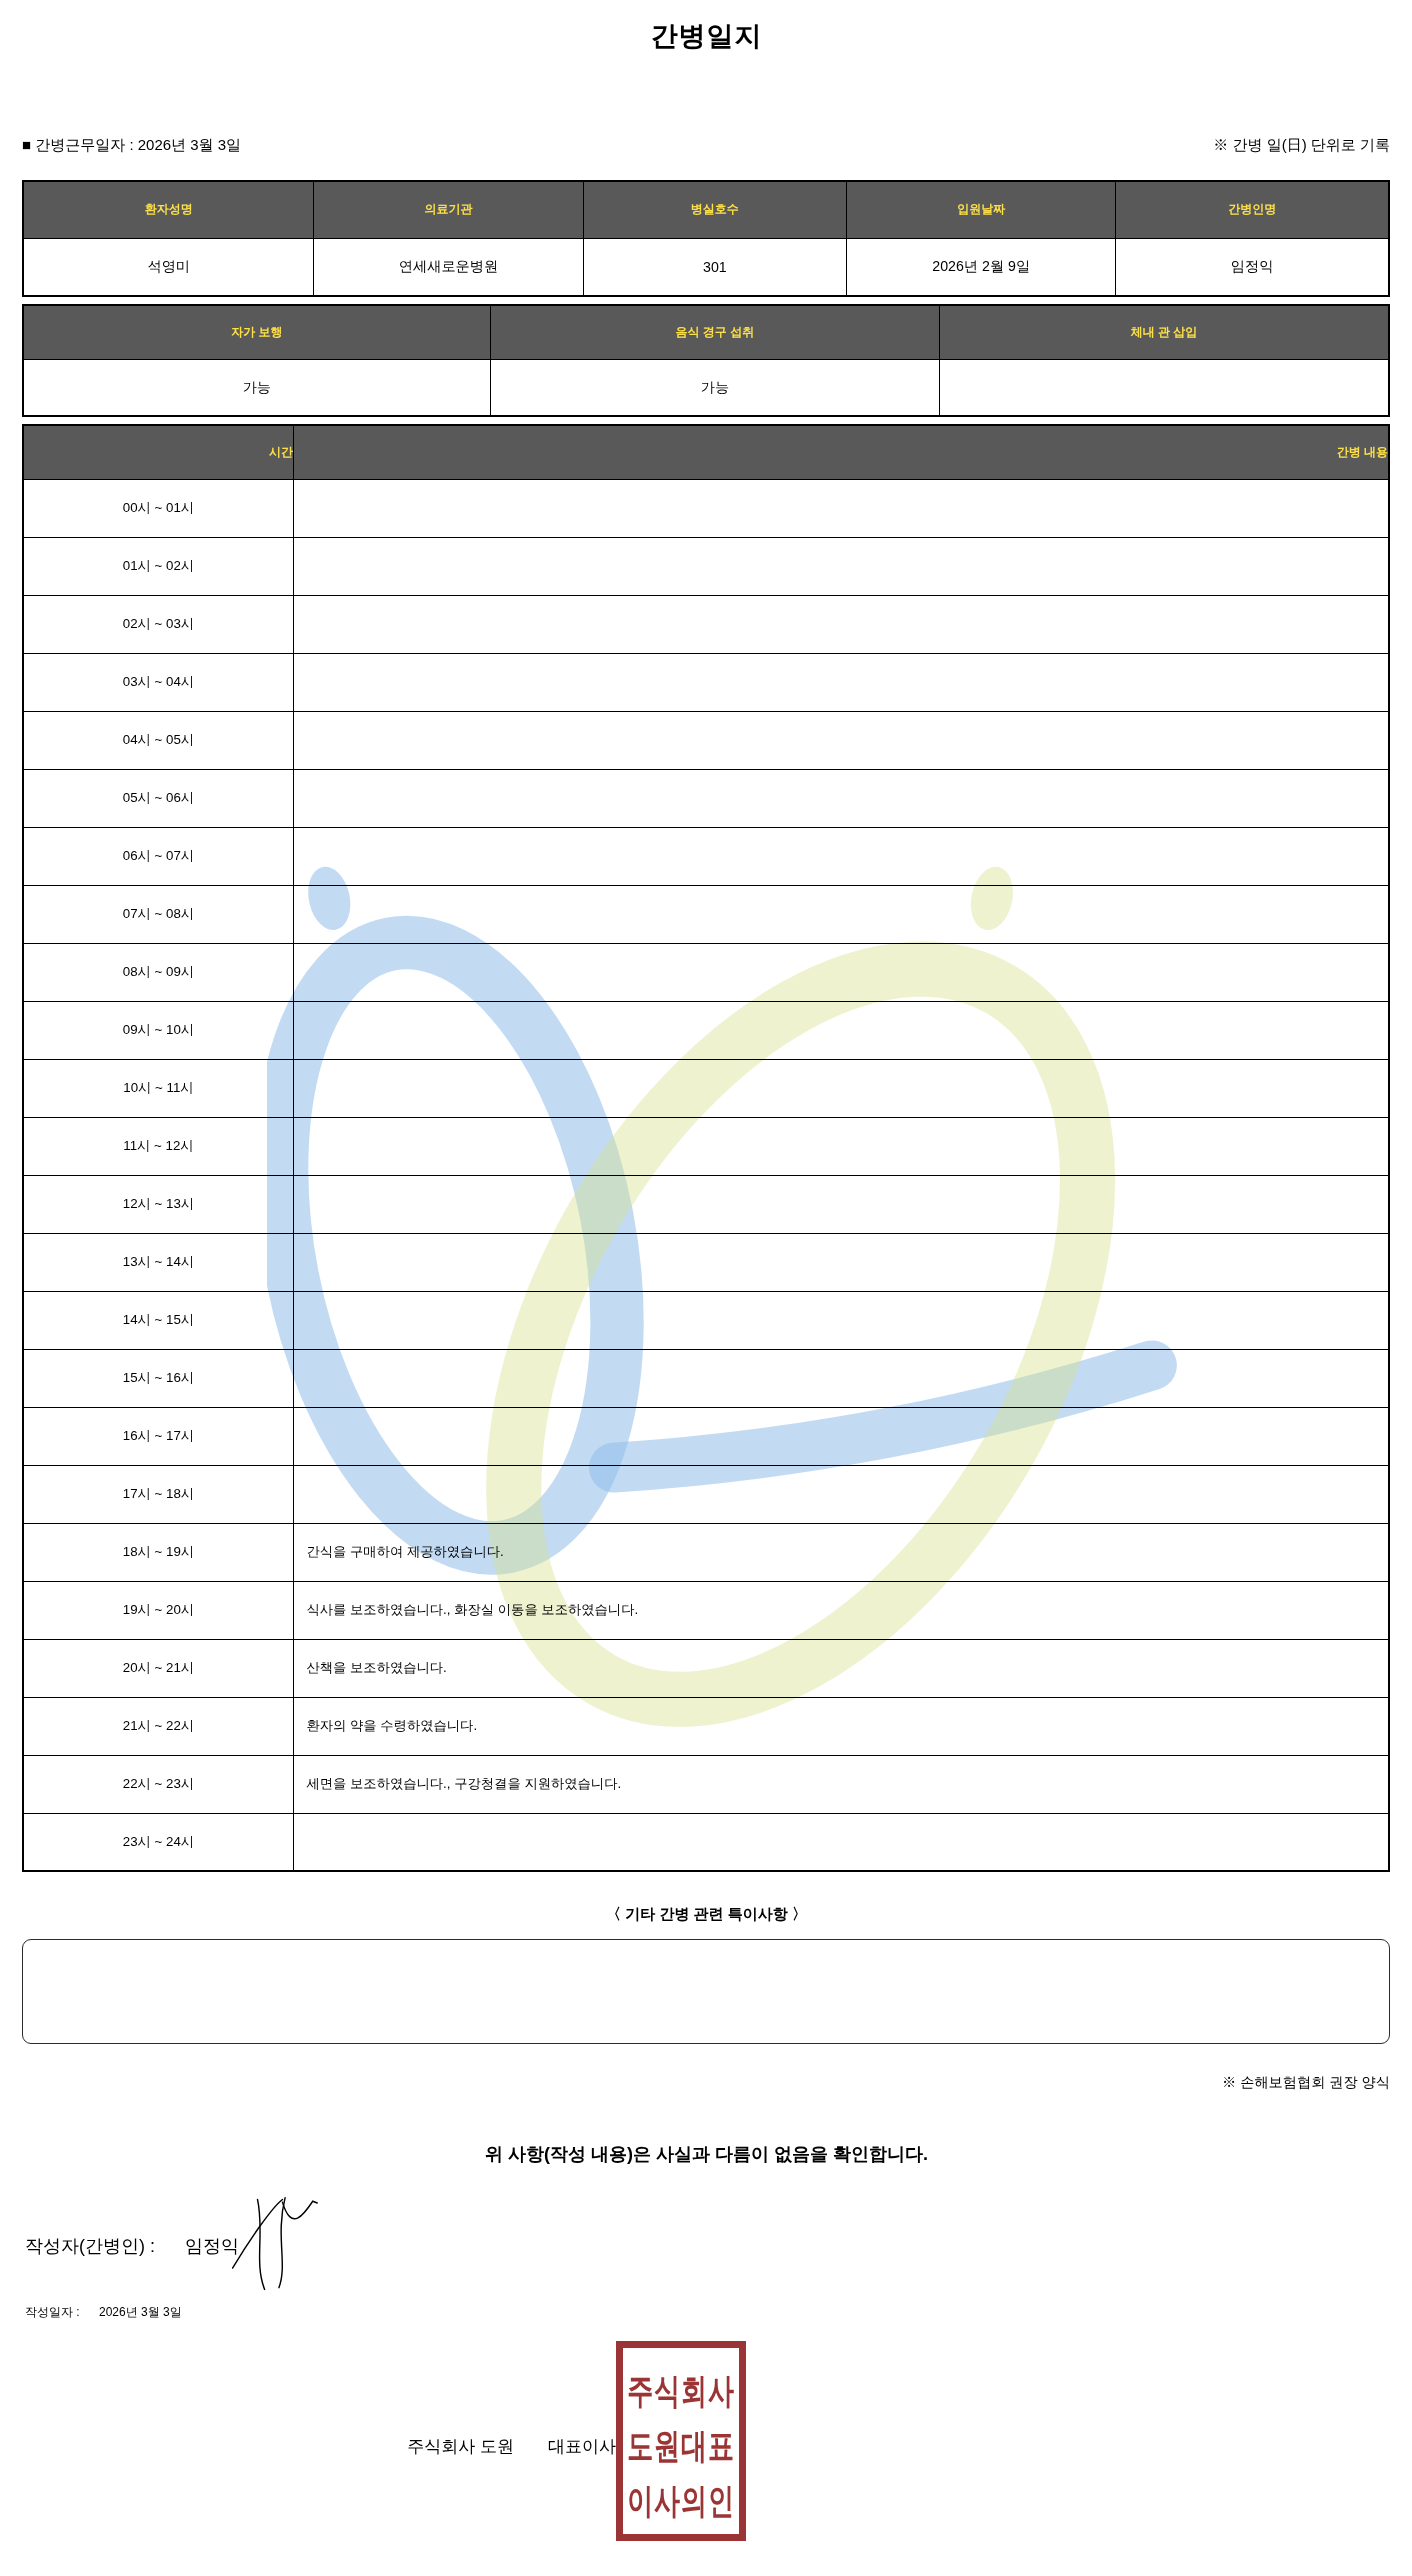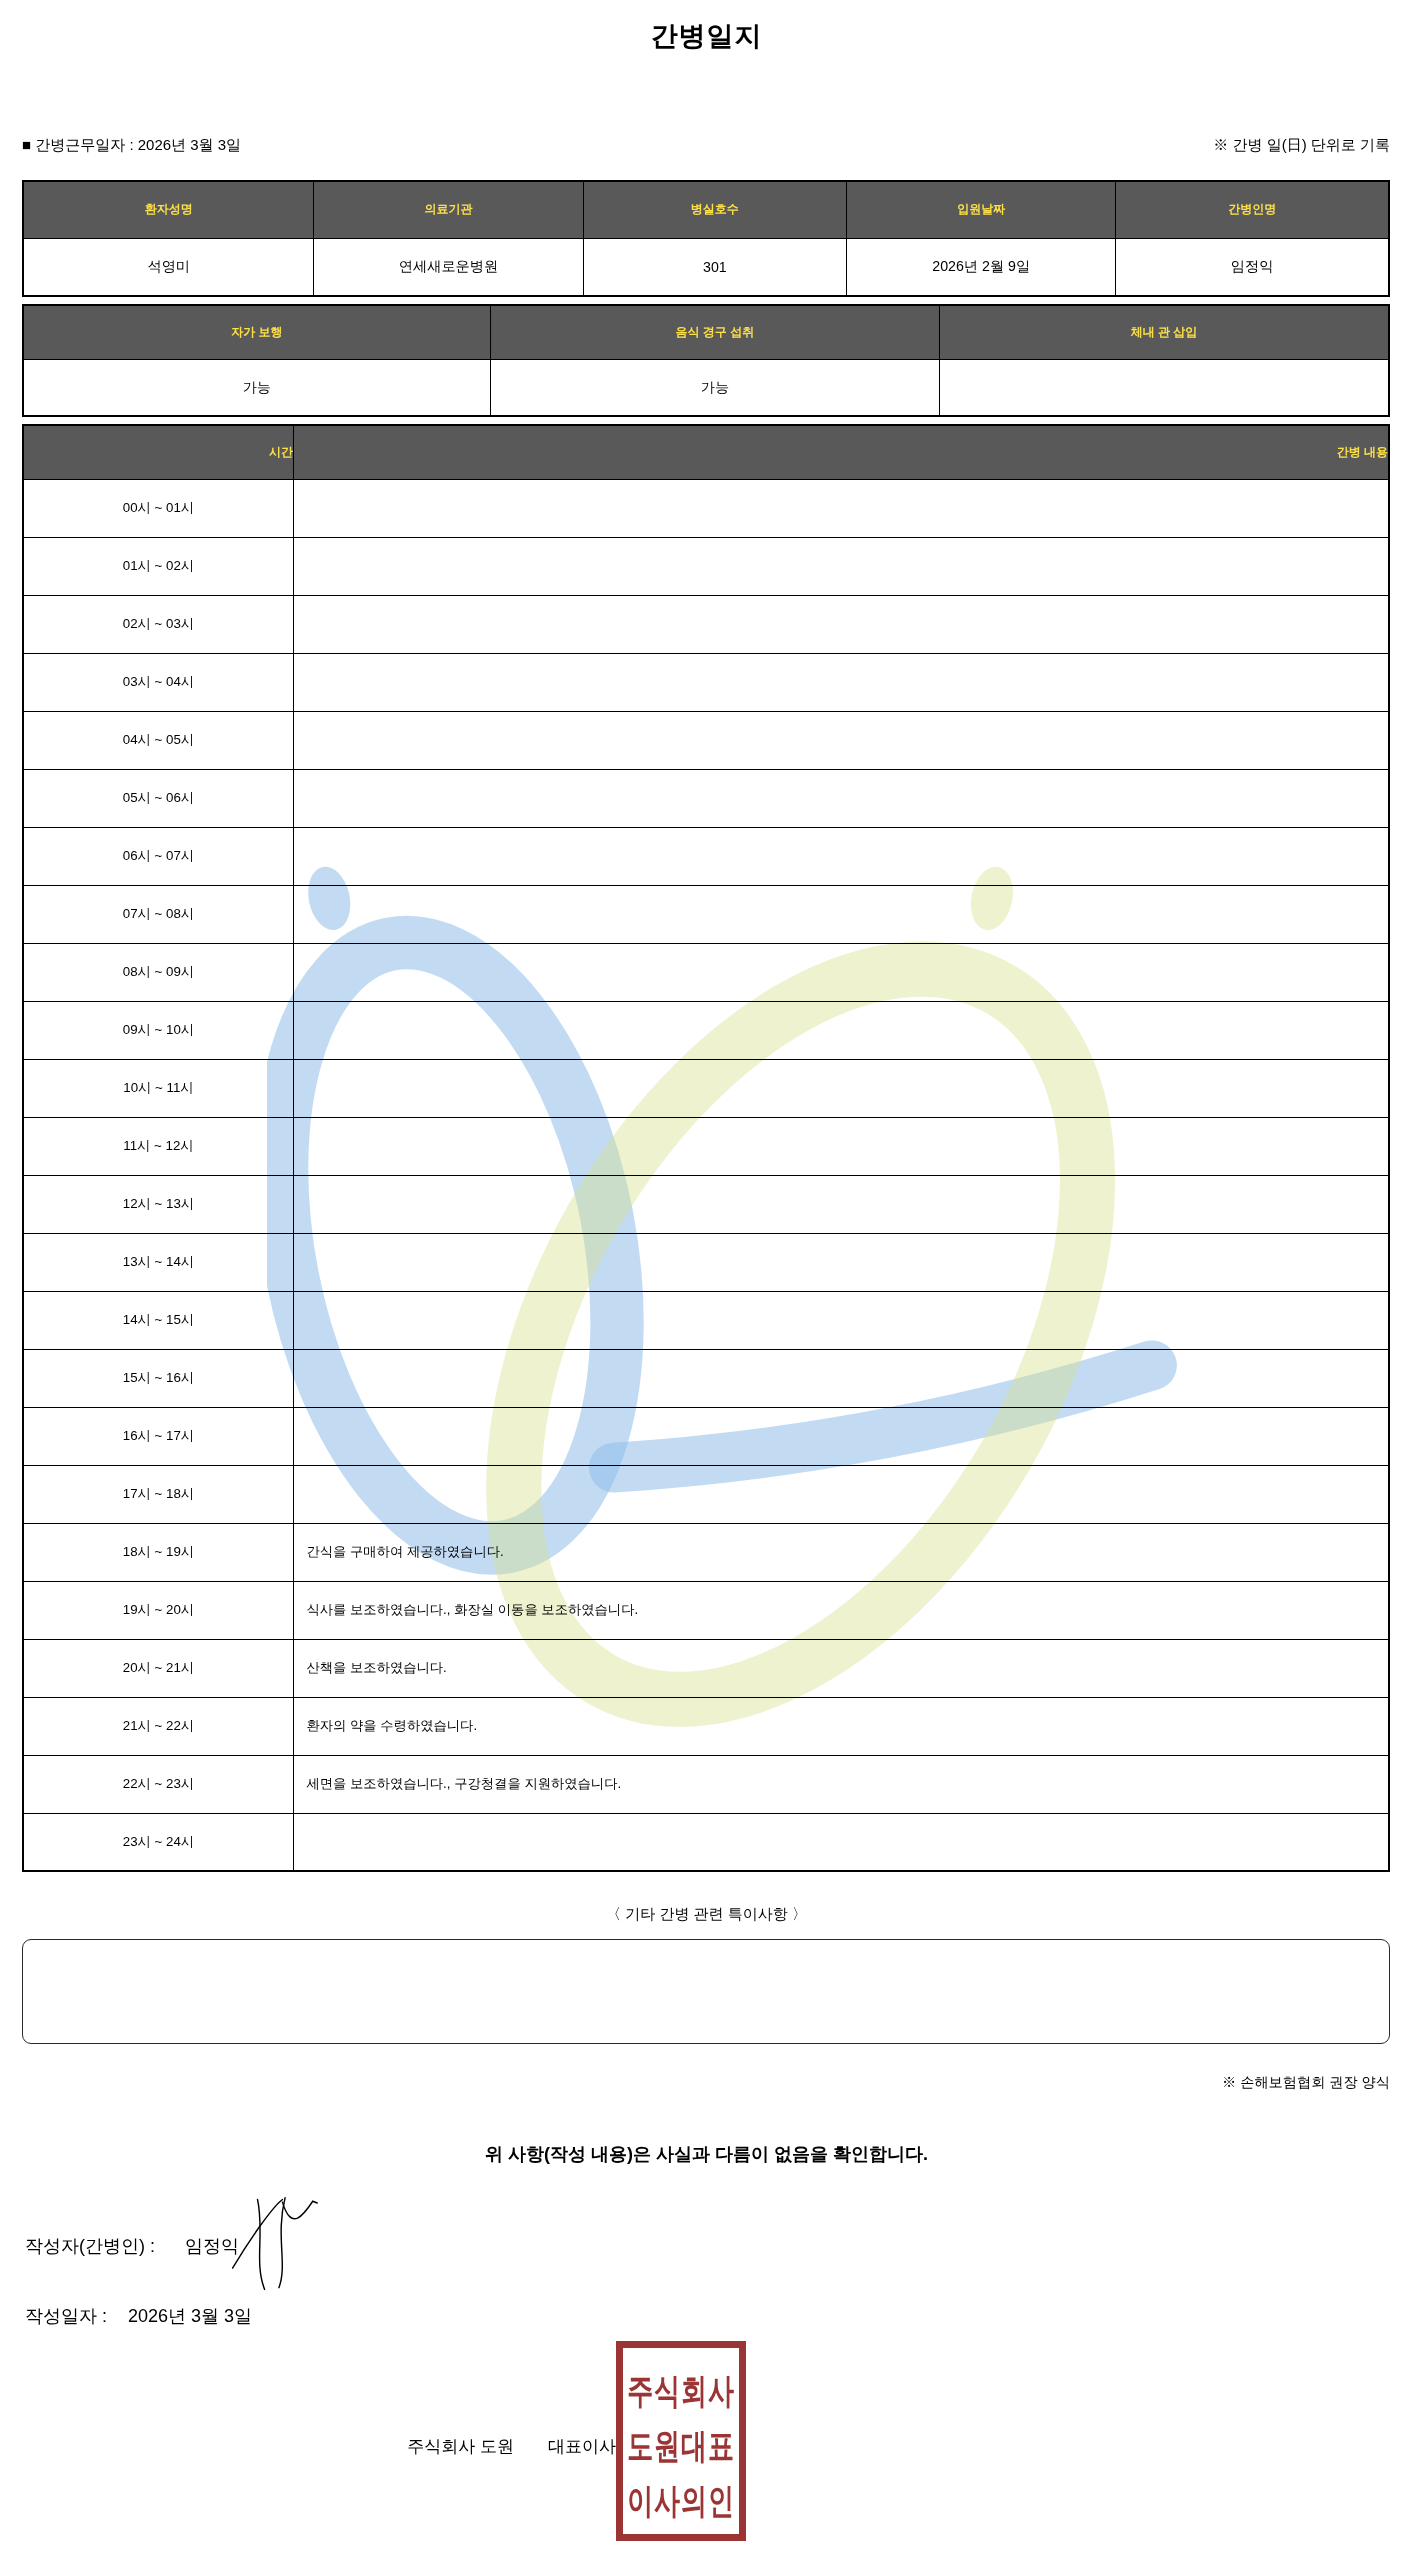--- a/index.html
+++ b/index.html
@@ -28,33 +28,33 @@
 
   .t3 { top:424px; }
   .t3 th { height:54px;text-align:right; }
   .t3 td { height:58px; background:transparent; }
   .t3 td.time-cell { font-size:13.3px; }
   .t3 td.content-cell { text-align:left; padding-left:12.5px; font-size:13.3px; }
 
   .watermark { position:absolute; left:267px; top:845px; width:925px; height:925px; z-index:1; }
 
   .notes-title { position:absolute; top:1905px; left:0; width:100%; text-align:center;
-                 font-size:15px; font-weight:normal; }
+                 font-size:15px; font-weight:bold; }
   .notes-box { position:absolute; top:1939px; left:22px; width:1368px; height:105px;
                border:1.8px solid #2b2b2b; border-radius:9px; background:#fff; font-size:13.3px;
                padding:9px 12.5px; }
   .form-note { position:absolute; top:2073px; left:22px; width:1368px; text-align:right; font-size:14.2px; }
 
   .confirmation { position:absolute; top:2142px; left:0; width:100%; text-align:center;
                   font-size:18px; font-weight:bold; }
 
   .writer-row { position:absolute; top:2234px; left:25px; font-size:18px; }
   .writer-row .name { margin-left:25px; }
   .signature { position:absolute; top:2195px; left:229px; width:98px; height:98px; }
-  .date-row { position:absolute; top:2304px; left:25px; font-size:18px; }
+  .date-row { position:absolute; top:2304px; left:25px; font-size:12px; }
   .date-row .val { margin-left:16px; }
 
   .company-row { position:absolute; top:2435px; left:0; width:616px;
                  display:flex; justify-content:flex-end; gap:34px;
                  font-size:17px; font-weight:normal; white-space:nowrap; }
 
   .stamp { position:absolute; top:2341px; left:616px; width:130px; height:200px;
            border:7.1px solid #9b3434; background:#fff; display:flex; flex-direction:column;
            justify-content:flex-end; padding:5.3px 2.7px; }
   .stamp .stamp-line { color:#9b3434; font-weight:bold; font-size:26px; line-height:55px;

